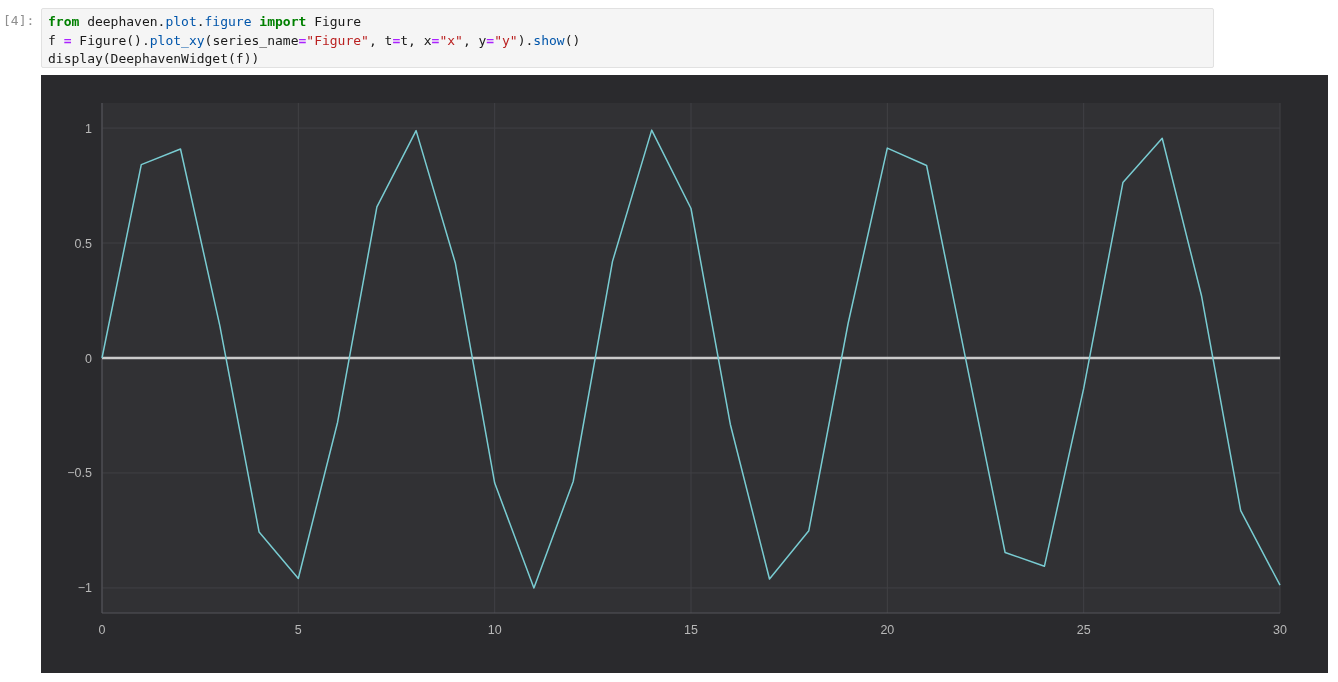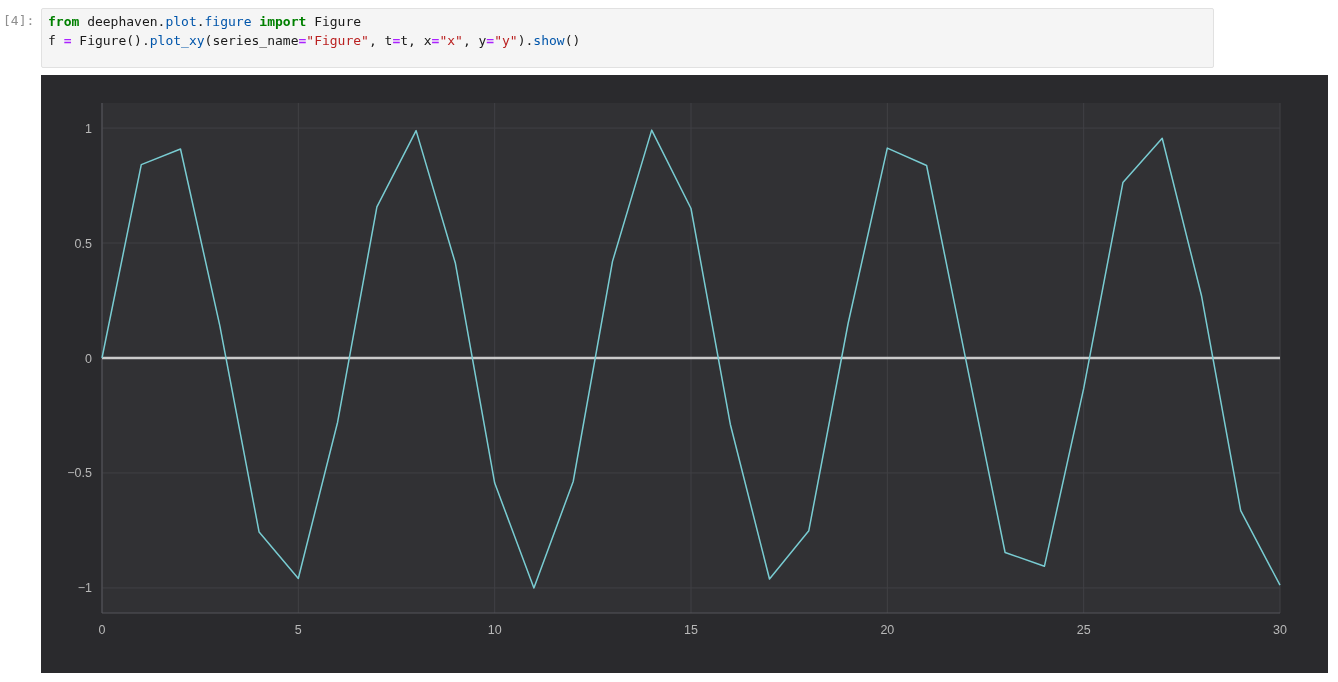--- a/index.html
+++ b/index.html
@@ -36,20 +36,21 @@
 </style>
 </head>
 <body>
 
 <div class="prompt">[4]:</div>
 
 <div class="code-cell">
   <div>
       <div class="code-line"><span class="tok-kw">from</span><span class="tok-plain"> deephaven.</span><span class="tok-prop">plot</span><span class="tok-plain">.</span><span class="tok-prop">figure</span><span class="tok-plain"> </span><span class="tok-kw">import</span><span class="tok-plain"> Figure</span></div>
       <div class="code-line"><span class="tok-plain">f </span><span class="tok-op">=</span><span class="tok-plain"> Figure().</span><span class="tok-prop">plot_xy</span><span class="tok-plain">(series_name</span><span class="tok-op">=</span><span class="tok-str">"Figure"</span><span class="tok-plain">, t</span><span class="tok-op">=</span><span class="tok-plain">t, x</span><span class="tok-op">=</span><span class="tok-str">"x"</span><span class="tok-plain">, y</span><span class="tok-op">=</span><span class="tok-str">"y"</span><span class="tok-plain">).</span><span class="tok-prop">show</span><span class="tok-plain">()</span></div>
+      <div class="code-line"><span class="tok-plain">display(DeephavenWidget(f))</span></div>
     </div>
 </div>
 
 <div class="dh-widget">
   <svg width="1287" height="598" viewBox="0 0 1287 598">
     <g>
         <rect x="61" y="28" width="1178" height="510" fill="#313134"></rect>
       </g>
     <g>
         <line x1="61" y1="28" x2="61" y2="538" stroke="#414145" stroke-width="1"></line>

